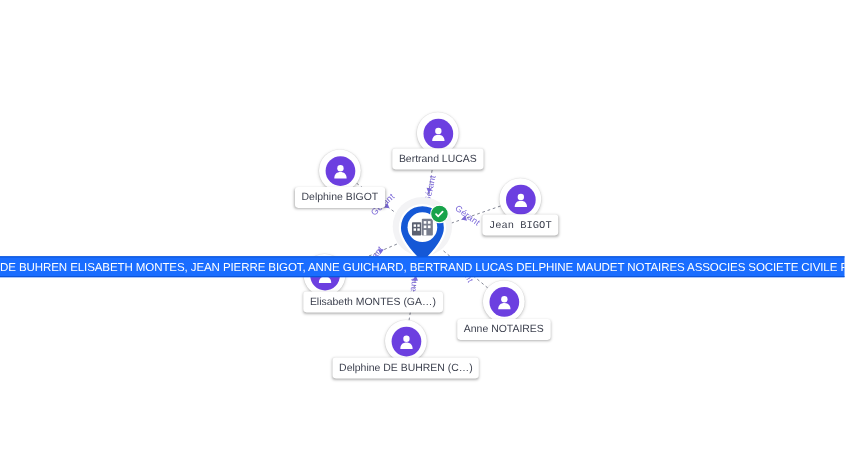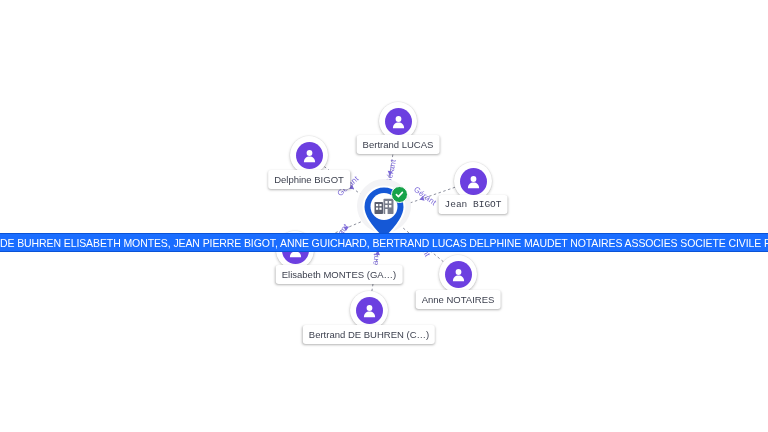--- a/index.html
+++ b/index.html
@@ -226,21 +226,21 @@
       </div>
       <div class="node-label" style="left: 458px; top: 290px;">Anne NOTAIRES</div>
       <div class="person-node" style="left: 369px; top: 310px;">
         <div class="person-disc">
           <svg width="15" height="15" viewBox="0 0 15 15">
             <circle cx="7.5" cy="5" r="2.9" fill="#ffffff"></circle>
             <path d="M1.9 14.2 C1.9 10.2 4.4 8.4 7.5 8.4 C10.6 8.4 13.1 10.2 13.1 14.2 Z" fill="#ffffff"></path>
           </svg>
         </div>
       </div>
-      <div class="node-label" style="left: 369px; top: 325px;">Bertrand DE BUHREN (C…)</div>
+      <div class="node-label" style="left: 369px; top: 325px;">Delphine DE BUHREN (C…)</div>
       <div class="person-node" style="left: 295px; top: 250px;">
         <div class="person-disc">
           <svg width="15" height="15" viewBox="0 0 15 15">
             <circle cx="7.5" cy="5" r="2.9" fill="#ffffff"></circle>
             <path d="M1.9 14.2 C1.9 10.2 4.4 8.4 7.5 8.4 C10.6 8.4 13.1 10.2 13.1 14.2 Z" fill="#ffffff"></path>
           </svg>
         </div>
       </div>
       <div class="node-label" style="left: 295px; top: 265px; margin-left: 44px;">Elisabeth MONTES (GA…)</div>
     </div>

